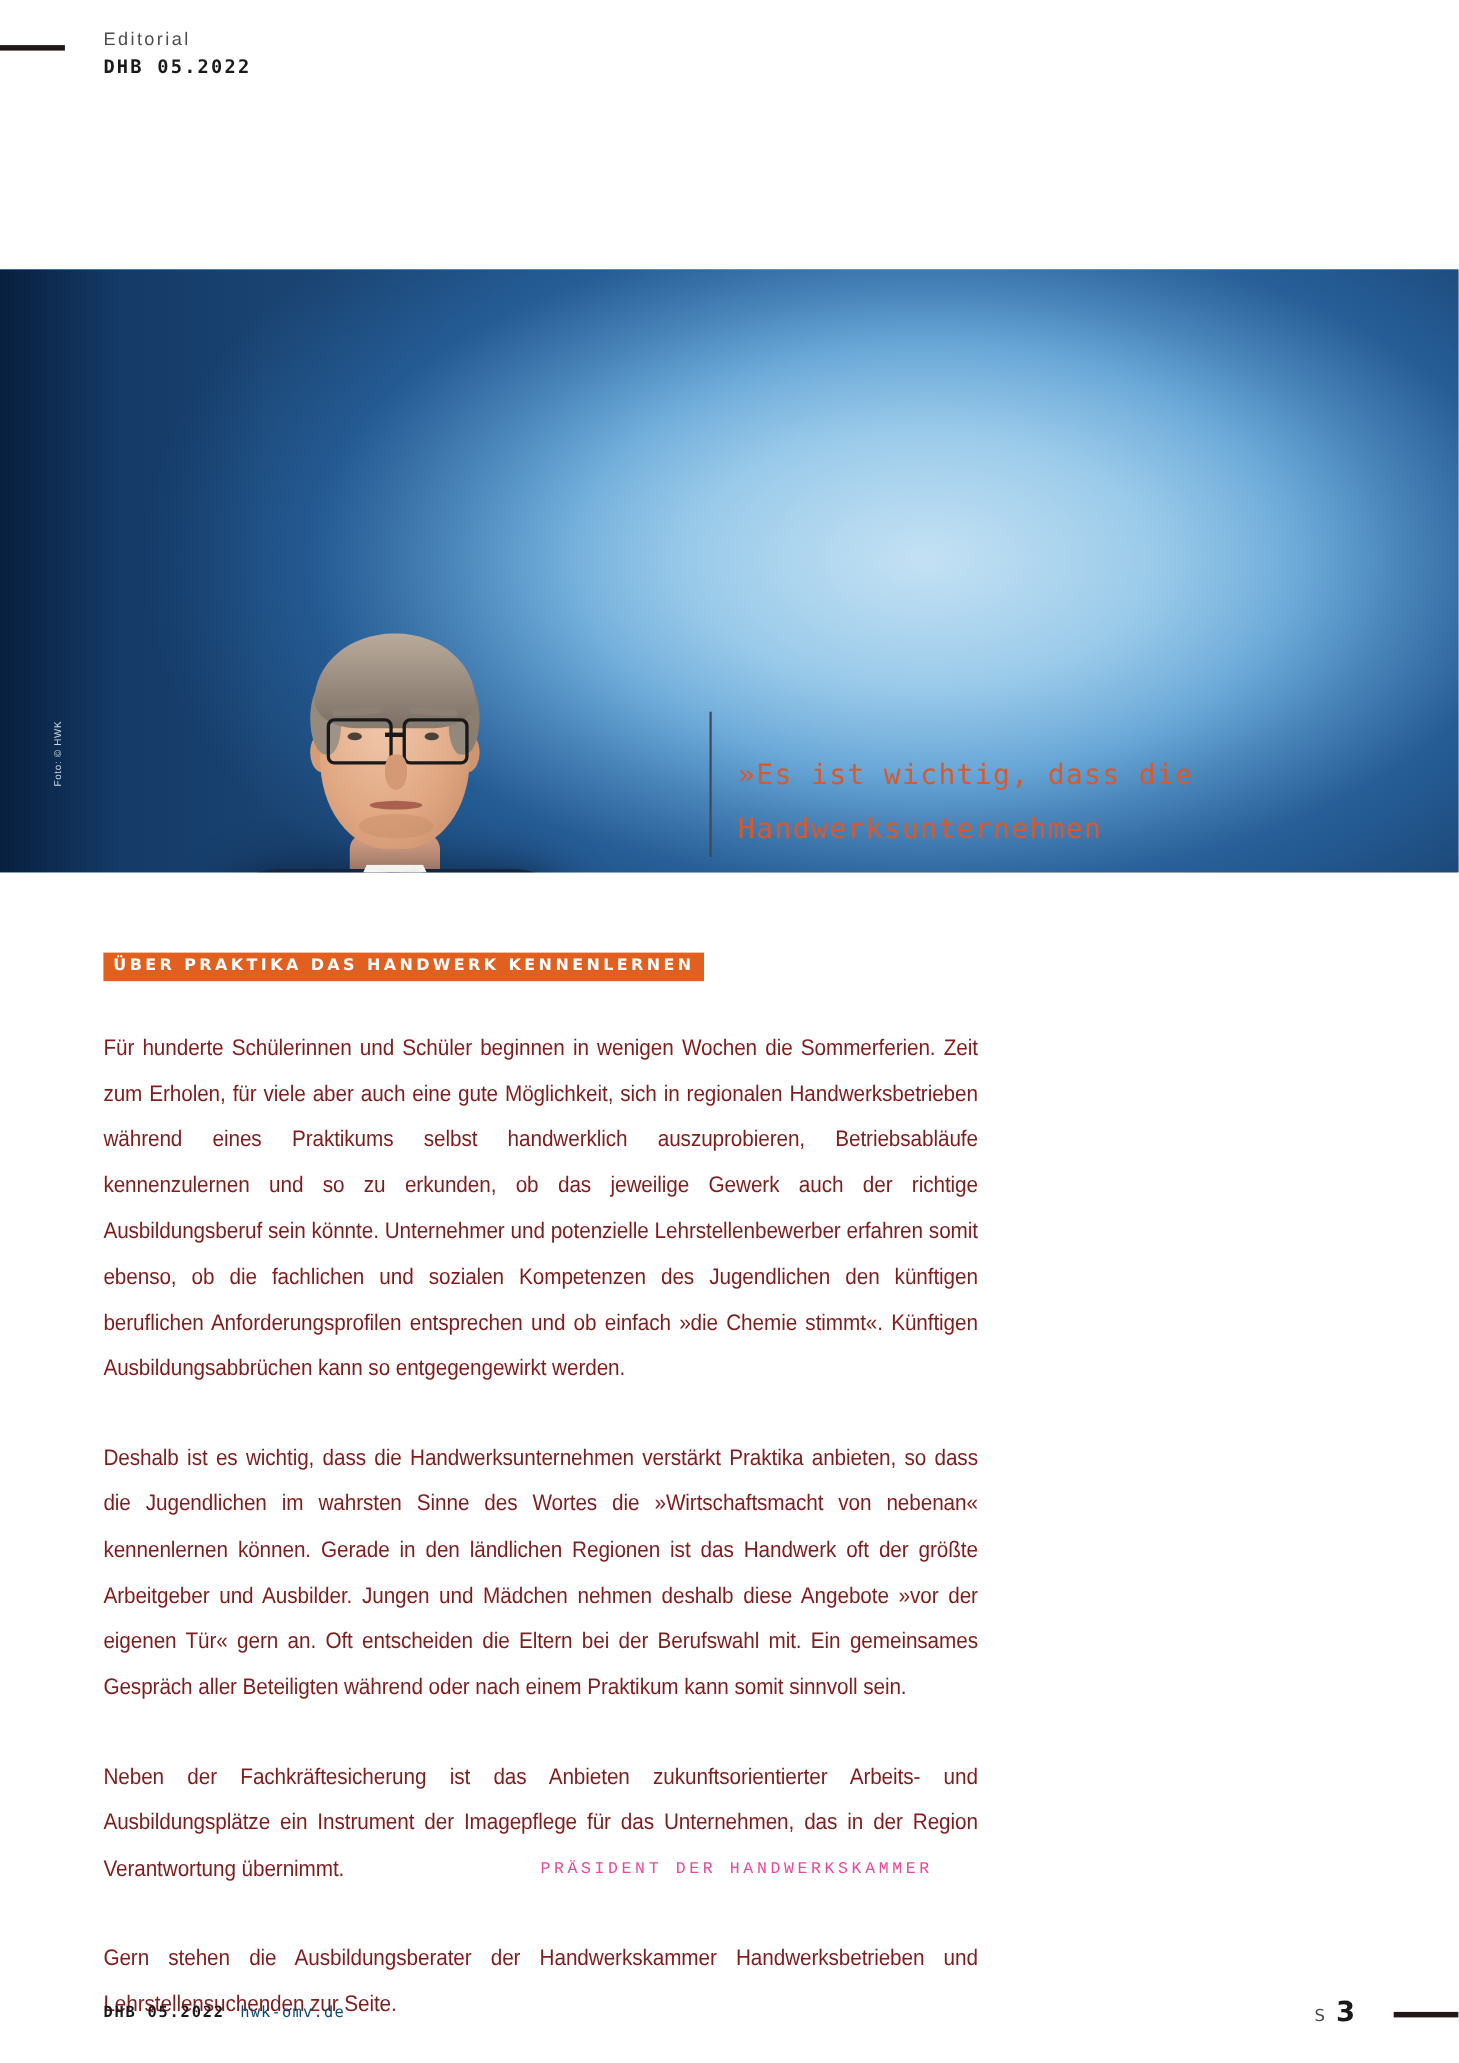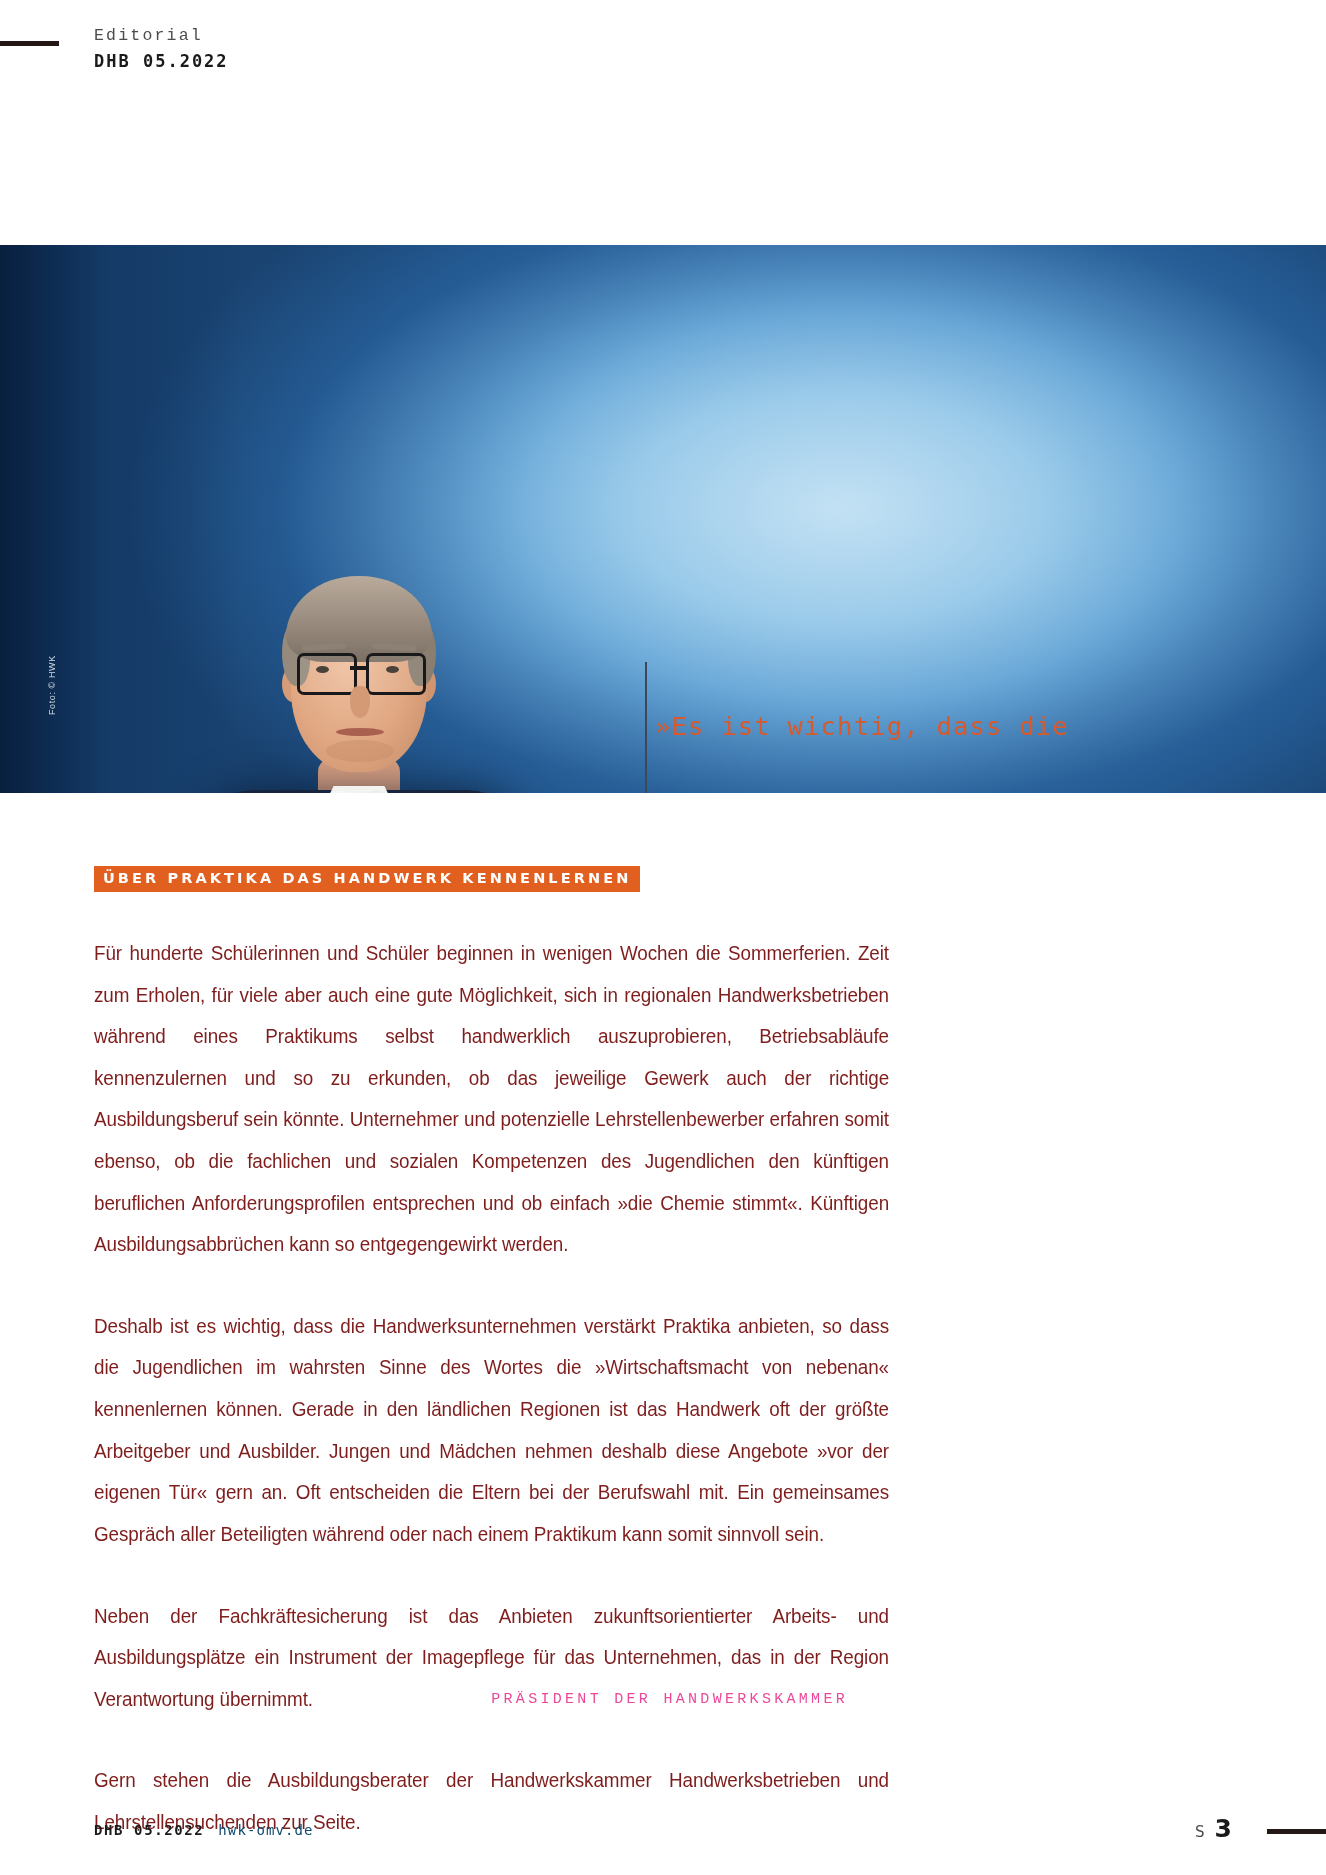--- a/index.html
+++ b/index.html
@@ -12,21 +12,21 @@
   }
 
   
   .top-rule{
     position:absolute;left:0;top:41px;width:59px;height:5px;background:#231815;
   }
   .hdr{
     position:absolute;left:94px;top:25px;
   }
   .hdr-kicker{
-    font-family:Liberation Mono, monospace;
+    font-family:Liberation Sans, sans-serif;
     font-size:16.5px;letter-spacing:2.2px;color:#4c4c4c;
     line-height:1.35;
   }
   .hdr-issue{
     font-family:"DejaVu Sans Mono", monospace;
     font-size:17px;letter-spacing:2.0px;color:#1a1a1a;font-weight:bold;
     line-height:1.4;margin-top:3px;
   }
 
   
@@ -109,22 +109,22 @@
   .p-browL{position:absolute;left:124px;top:154px;width:44px;height:6px;background:#8d8075;border-radius:4px;transform:rotate(-4deg);}
   .p-browR{position:absolute;left:194px;top:154px;width:44px;height:6px;background:#8d8075;border-radius:4px;transform:rotate(4deg);}
   .p-eyeL{position:absolute;left:138px;top:176px;width:13px;height:7px;background:#3b3128;border-radius:50%;}
   .p-eyeR{position:absolute;left:208px;top:176px;width:13px;height:7px;background:#3b3128;border-radius:50%;}
   .p-nose{position:absolute;left:172px;top:196px;width:20px;height:32px;background:#d39a75;border-radius:40% 40% 50% 50%;}
   .p-mouth{position:absolute;left:158px;top:238px;width:48px;height:8px;background:#a9604f;border-radius:50%;}
   .p-chin{position:absolute;left:148px;top:250px;width:68px;height:22px;background:rgba(197,140,105,0.45);border-radius:50%;}
 
   
   .quote-wrap{
-    position:absolute;left:645px;top:413px;
-    display:flex;gap:8px;align-items:center;
+    position:absolute;left:645px;top:398px;
+    display:flex;gap:24px;align-items:flex-end;
   }
   .quote-bar{width:2px;height:132px;background:#3a4a5c;flex:0 0 auto;margin-top:4px;}
   .quote-text{
     font-family:"DejaVu Sans Mono", monospace;
     font-size:25.5px;line-height:1.92;letter-spacing:1.2px;
     color:#d85a2c;white-space:nowrap;
   }
   .quote-text div{margin:0;}
 
   
@@ -232,20 +232,21 @@
     <div class="p-bridge"></div>
     <div class="p-nose"></div>
     <div class="p-mouth"></div>
     <div class="p-chin"></div>
   </div>
 
   <div class="quote-wrap">
     <div class="quote-bar"></div>
     <div class="quote-text">
       <div>»Es ist wichtig, dass die</div>
+      <div>Handwerksunternehmen</div>
     </div>
   </div>
 </div>
 <div class="photo-credit">Foto: © HWK</div>
 
 <div class="kicker-bar">ÜBER PRAKTIKA DAS HANDWERK KENNENLERNEN</div>
 
 <div class="body-col">
   <p>Für hunderte Schülerinnen und Schüler beginnen in wenigen Wochen die Sommerferien. Zeit zum Erholen, für viele aber auch eine gute Möglichkeit, sich in regionalen Handwerksbetrieben während eines Praktikums selbst handwerklich auszuprobieren, Betriebsabläufe kennenzulernen und so zu erkunden, ob das jeweilige Gewerk auch der richtige Ausbildungsberuf sein könnte. Unternehmer und potenzielle Lehrstellenbewerber erfahren somit ebenso, ob die fachlichen und sozialen Kompetenzen des Jugendlichen den künftigen beruflichen Anforderungsprofilen entsprechen und ob einfach »die Chemie stimmt«. Künftigen Ausbildungsabbrüchen kann so entgegengewirkt werden.</p>
   <p>Deshalb ist es wichtig, dass die Handwerksunternehmen verstärkt Praktika anbieten, so dass die Jugendlichen im wahrsten Sinne des Wortes die »Wirtschaftsmacht von nebenan« kennenlernen können. Gerade in den ländlichen Regionen ist das Handwerk oft der größte Arbeitgeber und Ausbilder. Jungen und Mädchen nehmen deshalb diese Angebote »vor der eigenen Tür« gern an. Oft entscheiden die Eltern bei der Berufswahl mit. Ein gemeinsames Gespräch aller Beteiligten während oder nach einem Praktikum kann somit sinnvoll sein.</p>

